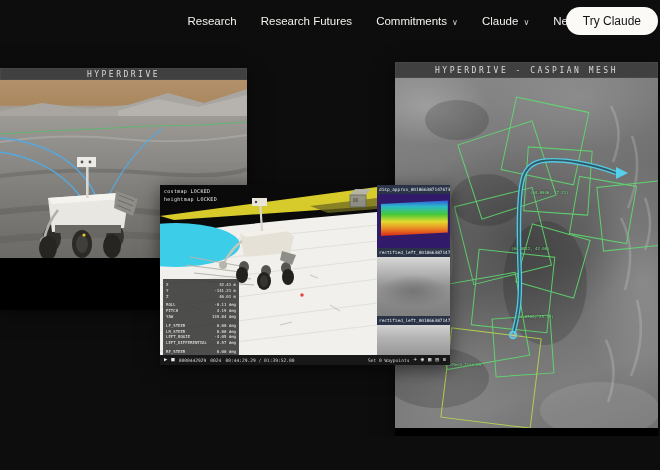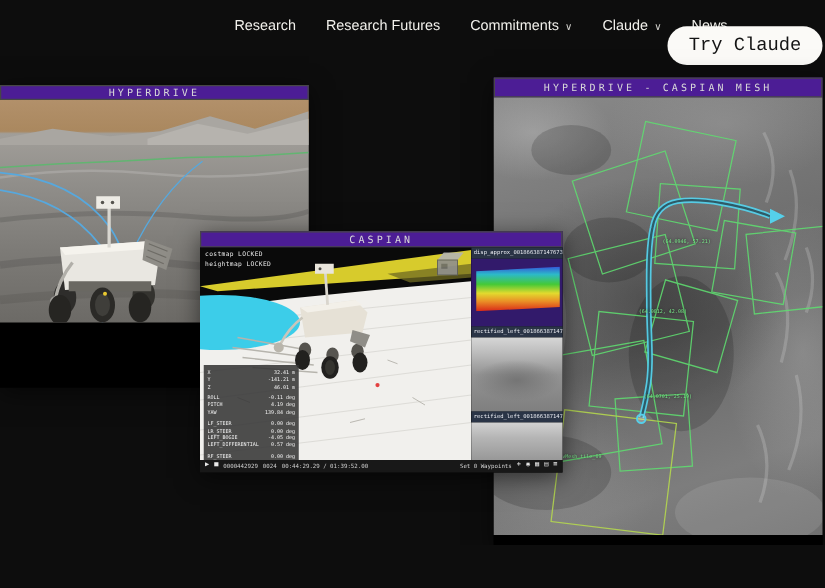--- a/index.html
+++ b/index.html
@@ -9,27 +9,27 @@
     background:#0d0d0d; font-family:"Liberation Sans", sans-serif;
   }
   
   .nav {
     position:absolute; top:0; left:0; right:78px; height:42px;
     display:flex; align-items:center; justify-content:flex-end; gap:24px;
   }
   .nav-item { color:#f2f1ec; font-size:11.5px; cursor:pointer; white-space:nowrap; }
   .nav-item .chev { font-size:8px; margin-left:5px; opacity:.85; }
   .cta {
-    position:absolute; top:21px; right:2px; background:#fbfaf7; color:#141414;
-    font-size:15px; padding:7px 17px; border-radius:16px; cursor:pointer;font-family:Liberation Mono, monospace;
+    position:absolute; top:7px; right:2px; background:#fbfaf7; color:#141414;
+    font-size:12px; padding:7px 17px; border-radius:16px; cursor:pointer;
   }
   
   .panel { position:absolute; background:#000; box-shadow:0 4px 18px rgba(0,0,0,.55); }
   .panel-header {
-    border:1px solid #474747; background:#4c1d95; color:#d9d9d9;
+    border:1px solid #474747; background:#404040; color:#d9d9d9;
     font-family:"DejaVu Sans Mono", monospace; font-size:8px; letter-spacing:2.5px;
     display:flex; align-items:center; justify-content:center;
   }
   
   .panel-left { left:0; top:68px; width:247px; z-index:1; }
   .panel-left .panel-header { height:12px; }
   .hd-view {
     position:relative; height:178px; overflow:hidden;
     background:linear-gradient(180deg,#b2906a 0px,#aa885f 25px,#a19e99 27px,
                #8f8d89 70px,#7d7b77 120px,#6c6a66 178px);
@@ -206,21 +206,20 @@
       </svg>
       <div class="mesh-label" style="left:135px; top:112px;">(64.0946, 57.21)</div>
       <div class="mesh-label" style="left:116px; top:168px;">(64.0812, 42.08)</div>
       <div class="mesh-label" style="left:120px; top:236px;">(64.0701, 25.19)</div>
       <div class="mesh-label" style="left:50px; top:284px;">NavMesh_tile_09</div>
     </div>
     <div class="orb-footer"></div>
   </div>
 
   <div class="panel panel-mid">
-    <div class="panel-header">CASPIAN</div>
     <div class="cs-body">
       <div class="cs-view">
         <svg viewBox="0 0 217 170">
 
           <polygon points="0,31 217,2 217,21 14,35" fill="#d7cb2c"></polygon>
           <polygon points="150,21 217,13 217,24 168,28" fill="#6f6a22" opacity=".75"></polygon>
 
           <polygon points="0,50 70,41 150,33 217,27 217,170 0,170" fill="#f1f0ed"></polygon>
           <g stroke="#d9d8d3" stroke-width=".7">
             <path d="M0,62 L217,40"></path>

